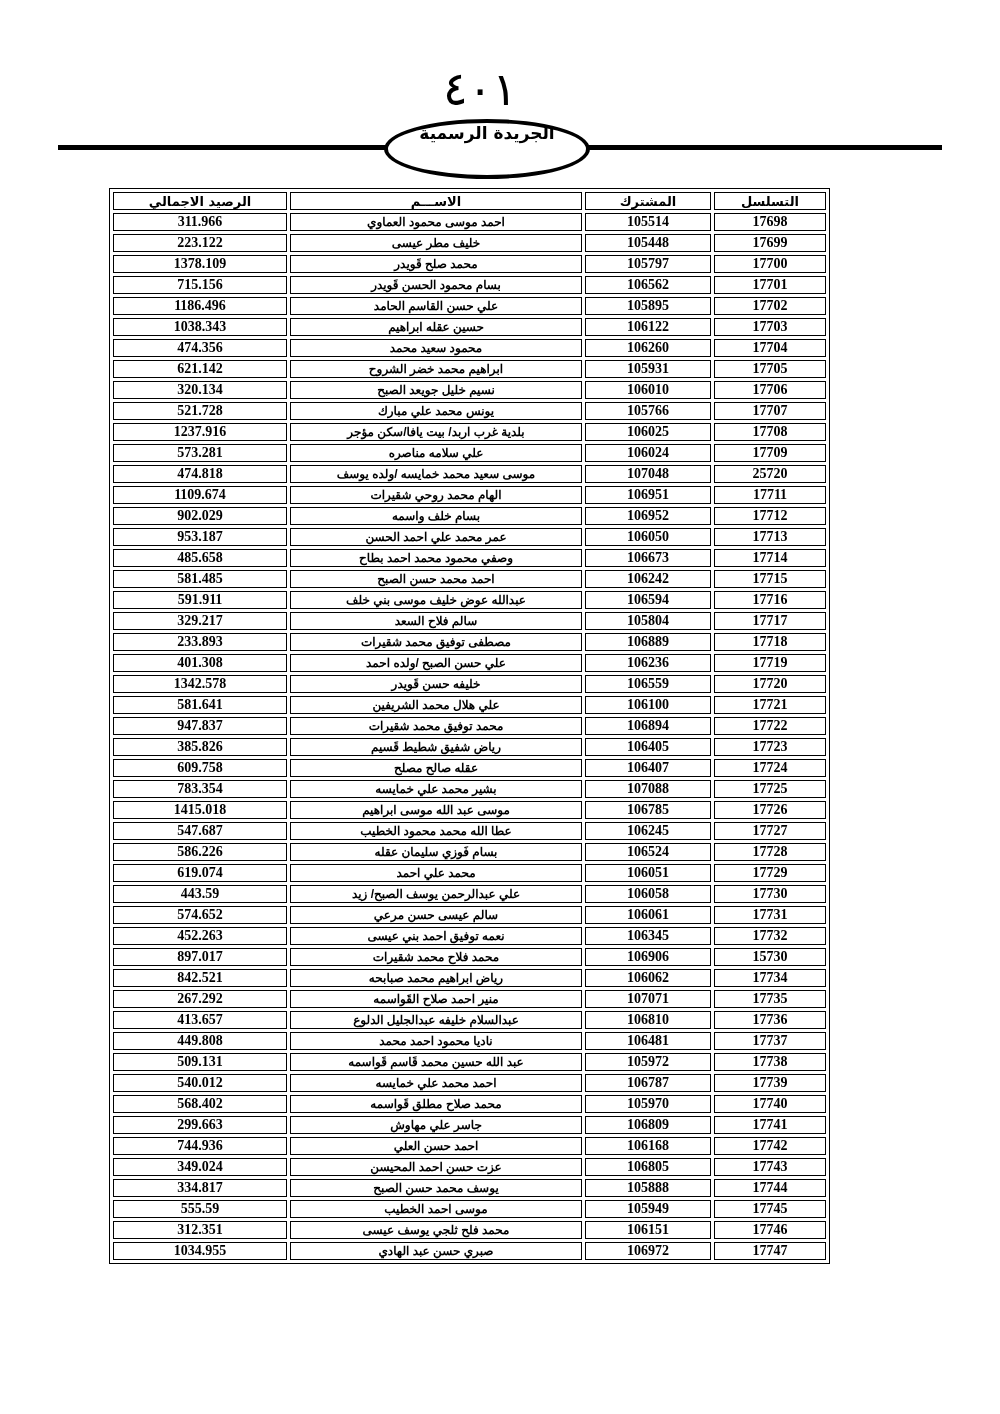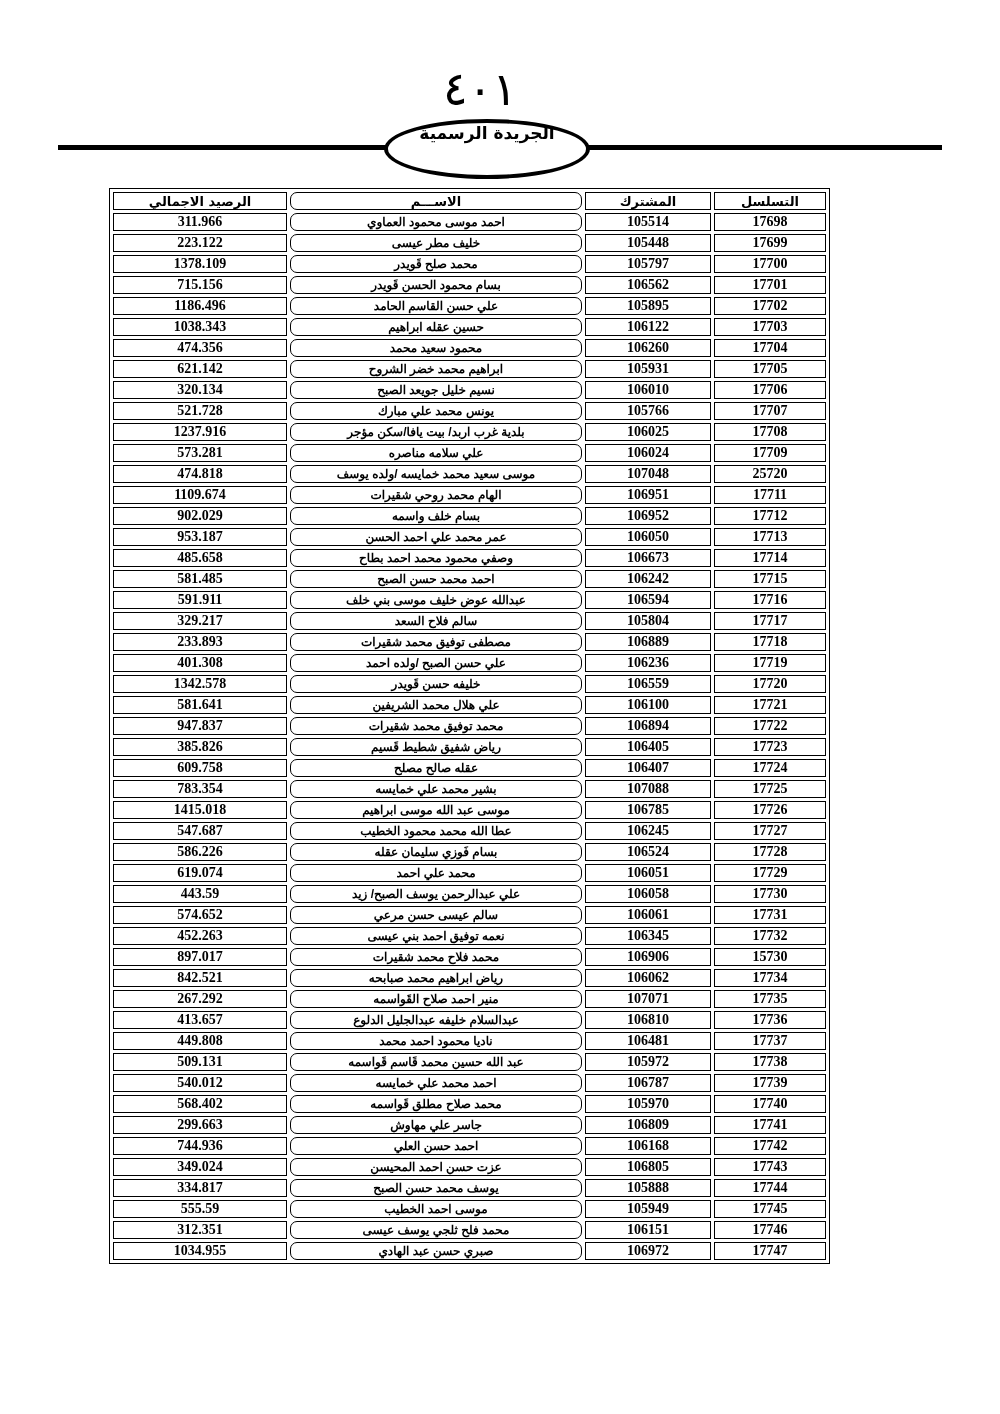--- a/index.html
+++ b/index.html
@@ -32,21 +32,21 @@
     direction:rtl;background:#fff;
     border:1.5px solid #000;
   }
   .gazette-table td,.gazette-table th{
     border:1.5px solid #000;background:#fff;
     height:16px;padding:0 3px;vertical-align:middle;text-align:center;
     font-weight:bold;white-space:nowrap;overflow:hidden;
   }
   th.col-serial ,td.col-serial {width:104px;}
   th.col-sub    ,td.col-sub    {width:118px;}
-  th.col-name   ,td.col-name   {width:284px;border-radius:7px;}
+  th.col-name   ,td.col-name   {width:284px;}
   th.col-balance,td.col-balance{width:166px;}
   .gazette-table th{font-size:13px;font-family:"DejaVu Sans",sans-serif;}
   td.col-name{font-size:12px;font-family:Liberation Sans, sans-serif;}
   td.col-serial,td.col-sub,td.col-balance{
     font-size:14px;font-family:"Liberation Serif",serif;direction:ltr;
   }
 </style>
 </head>
 <body>
 

